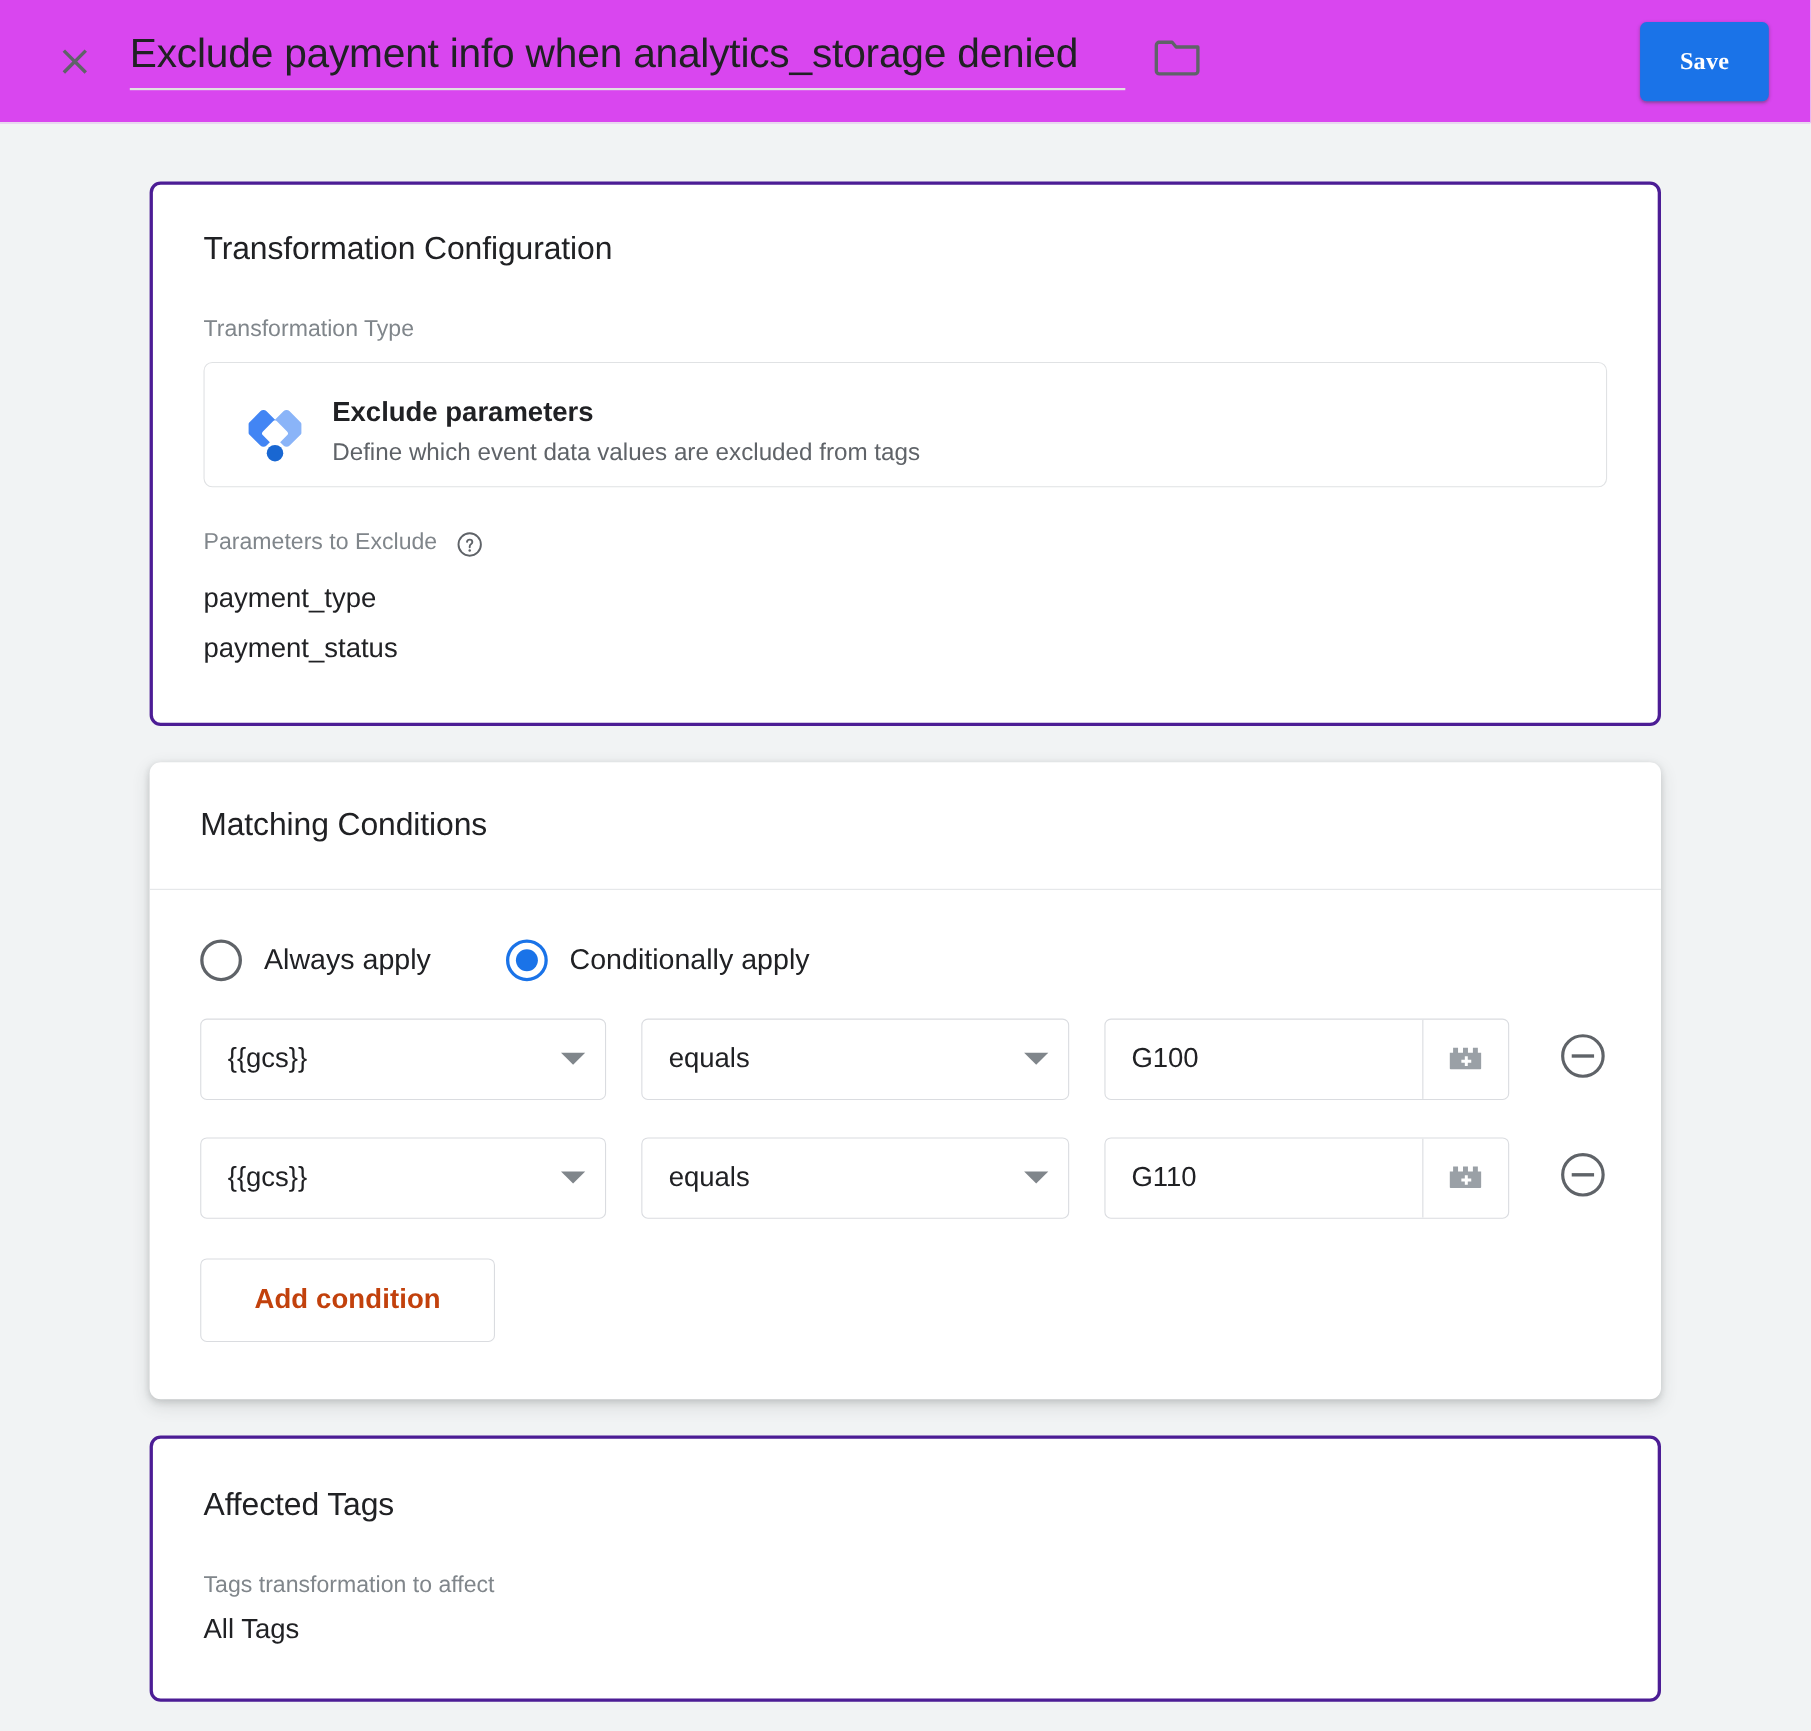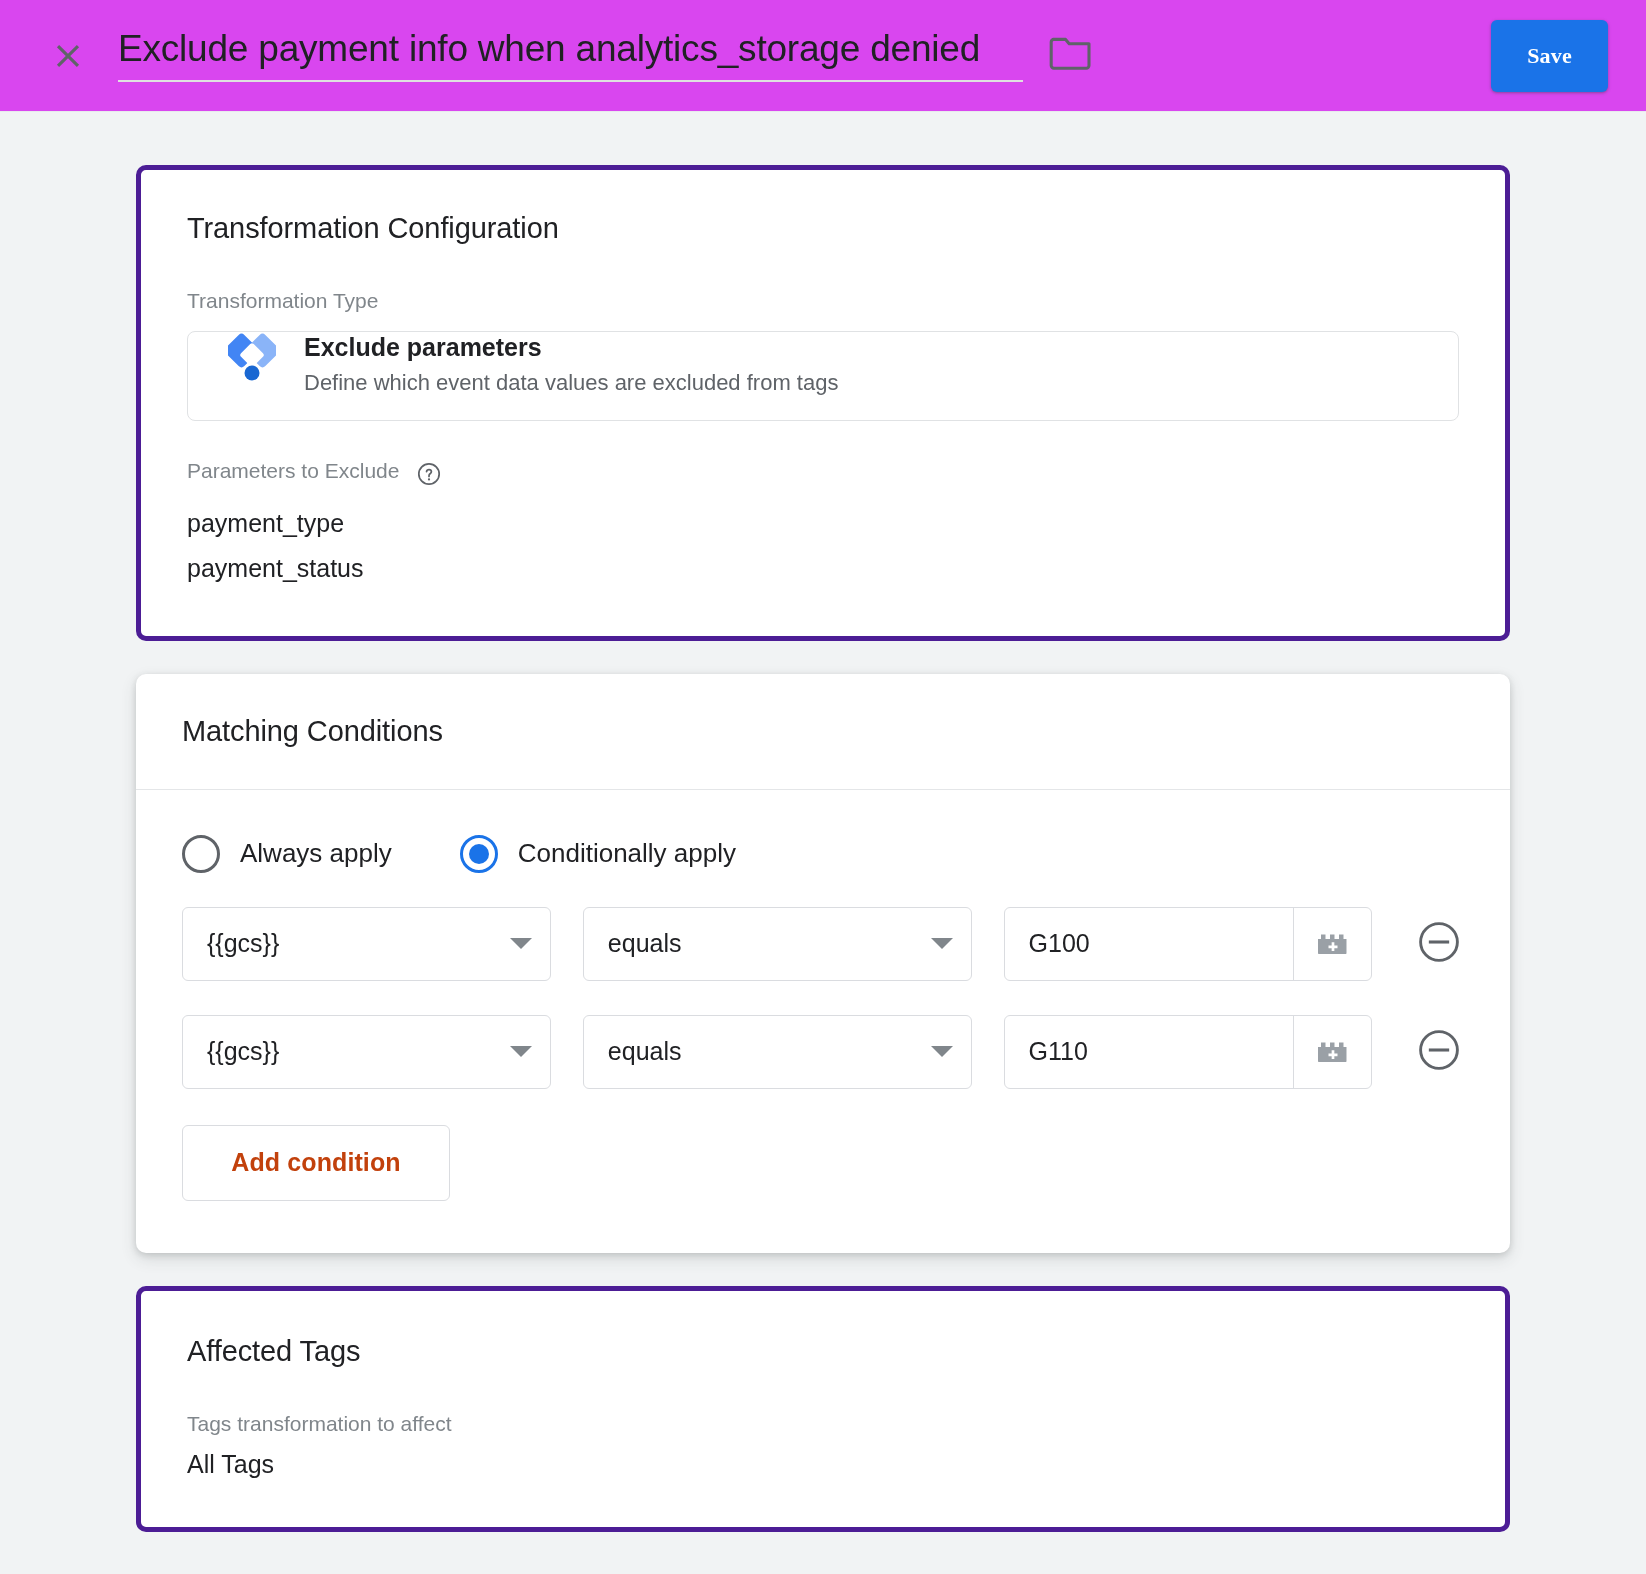--- a/index.html
+++ b/index.html
@@ -71,21 +71,21 @@
     font-family: Liberation Serif, serif;
     box-shadow: 0 1px 2px rgba(60,64,67,.3), 0 1px 3px 1px rgba(60,64,67,.15);
   }
 
   
   .body-area {
     padding: 0;
   }
   .card {
     background: #ffffff;
-    border: 5px solid #4c1d95;
+    border: 3px solid #4c1d95;
     border-radius: 10px;
     margin: 0 auto;
     width: 1374px;
   }
   .card.elevated {
     border: none;
     box-shadow: 0 2px 6px rgba(60,64,67,.18), 0 6px 16px rgba(60,64,67,.14);
   }
   .card-pad { padding: 0 46px; }
 
@@ -107,24 +107,24 @@
   .value-text {
     font-size: 25px;
     color: #202124;
     font-weight: 400;
   }
 
   
   .type-tile {
     border: 1px solid #e0e2e4;
     border-radius: 8px;
-    height: 90px;
-    display: flex;
-    align-items: flex-start;
-    padding: 0 40px;
+    height: 114px;
+    display: flex;
+    align-items: flex-end;
+    padding: 16px 40px;
     cursor: pointer;
   }
   .gtm-logo { flex: 0 0 auto; margin-right: 28px; }
   .type-name {
     font-size: 25px;
     font-weight: 700;
     color: #202124;
     line-height: 1.25;
   }
   .type-desc {

